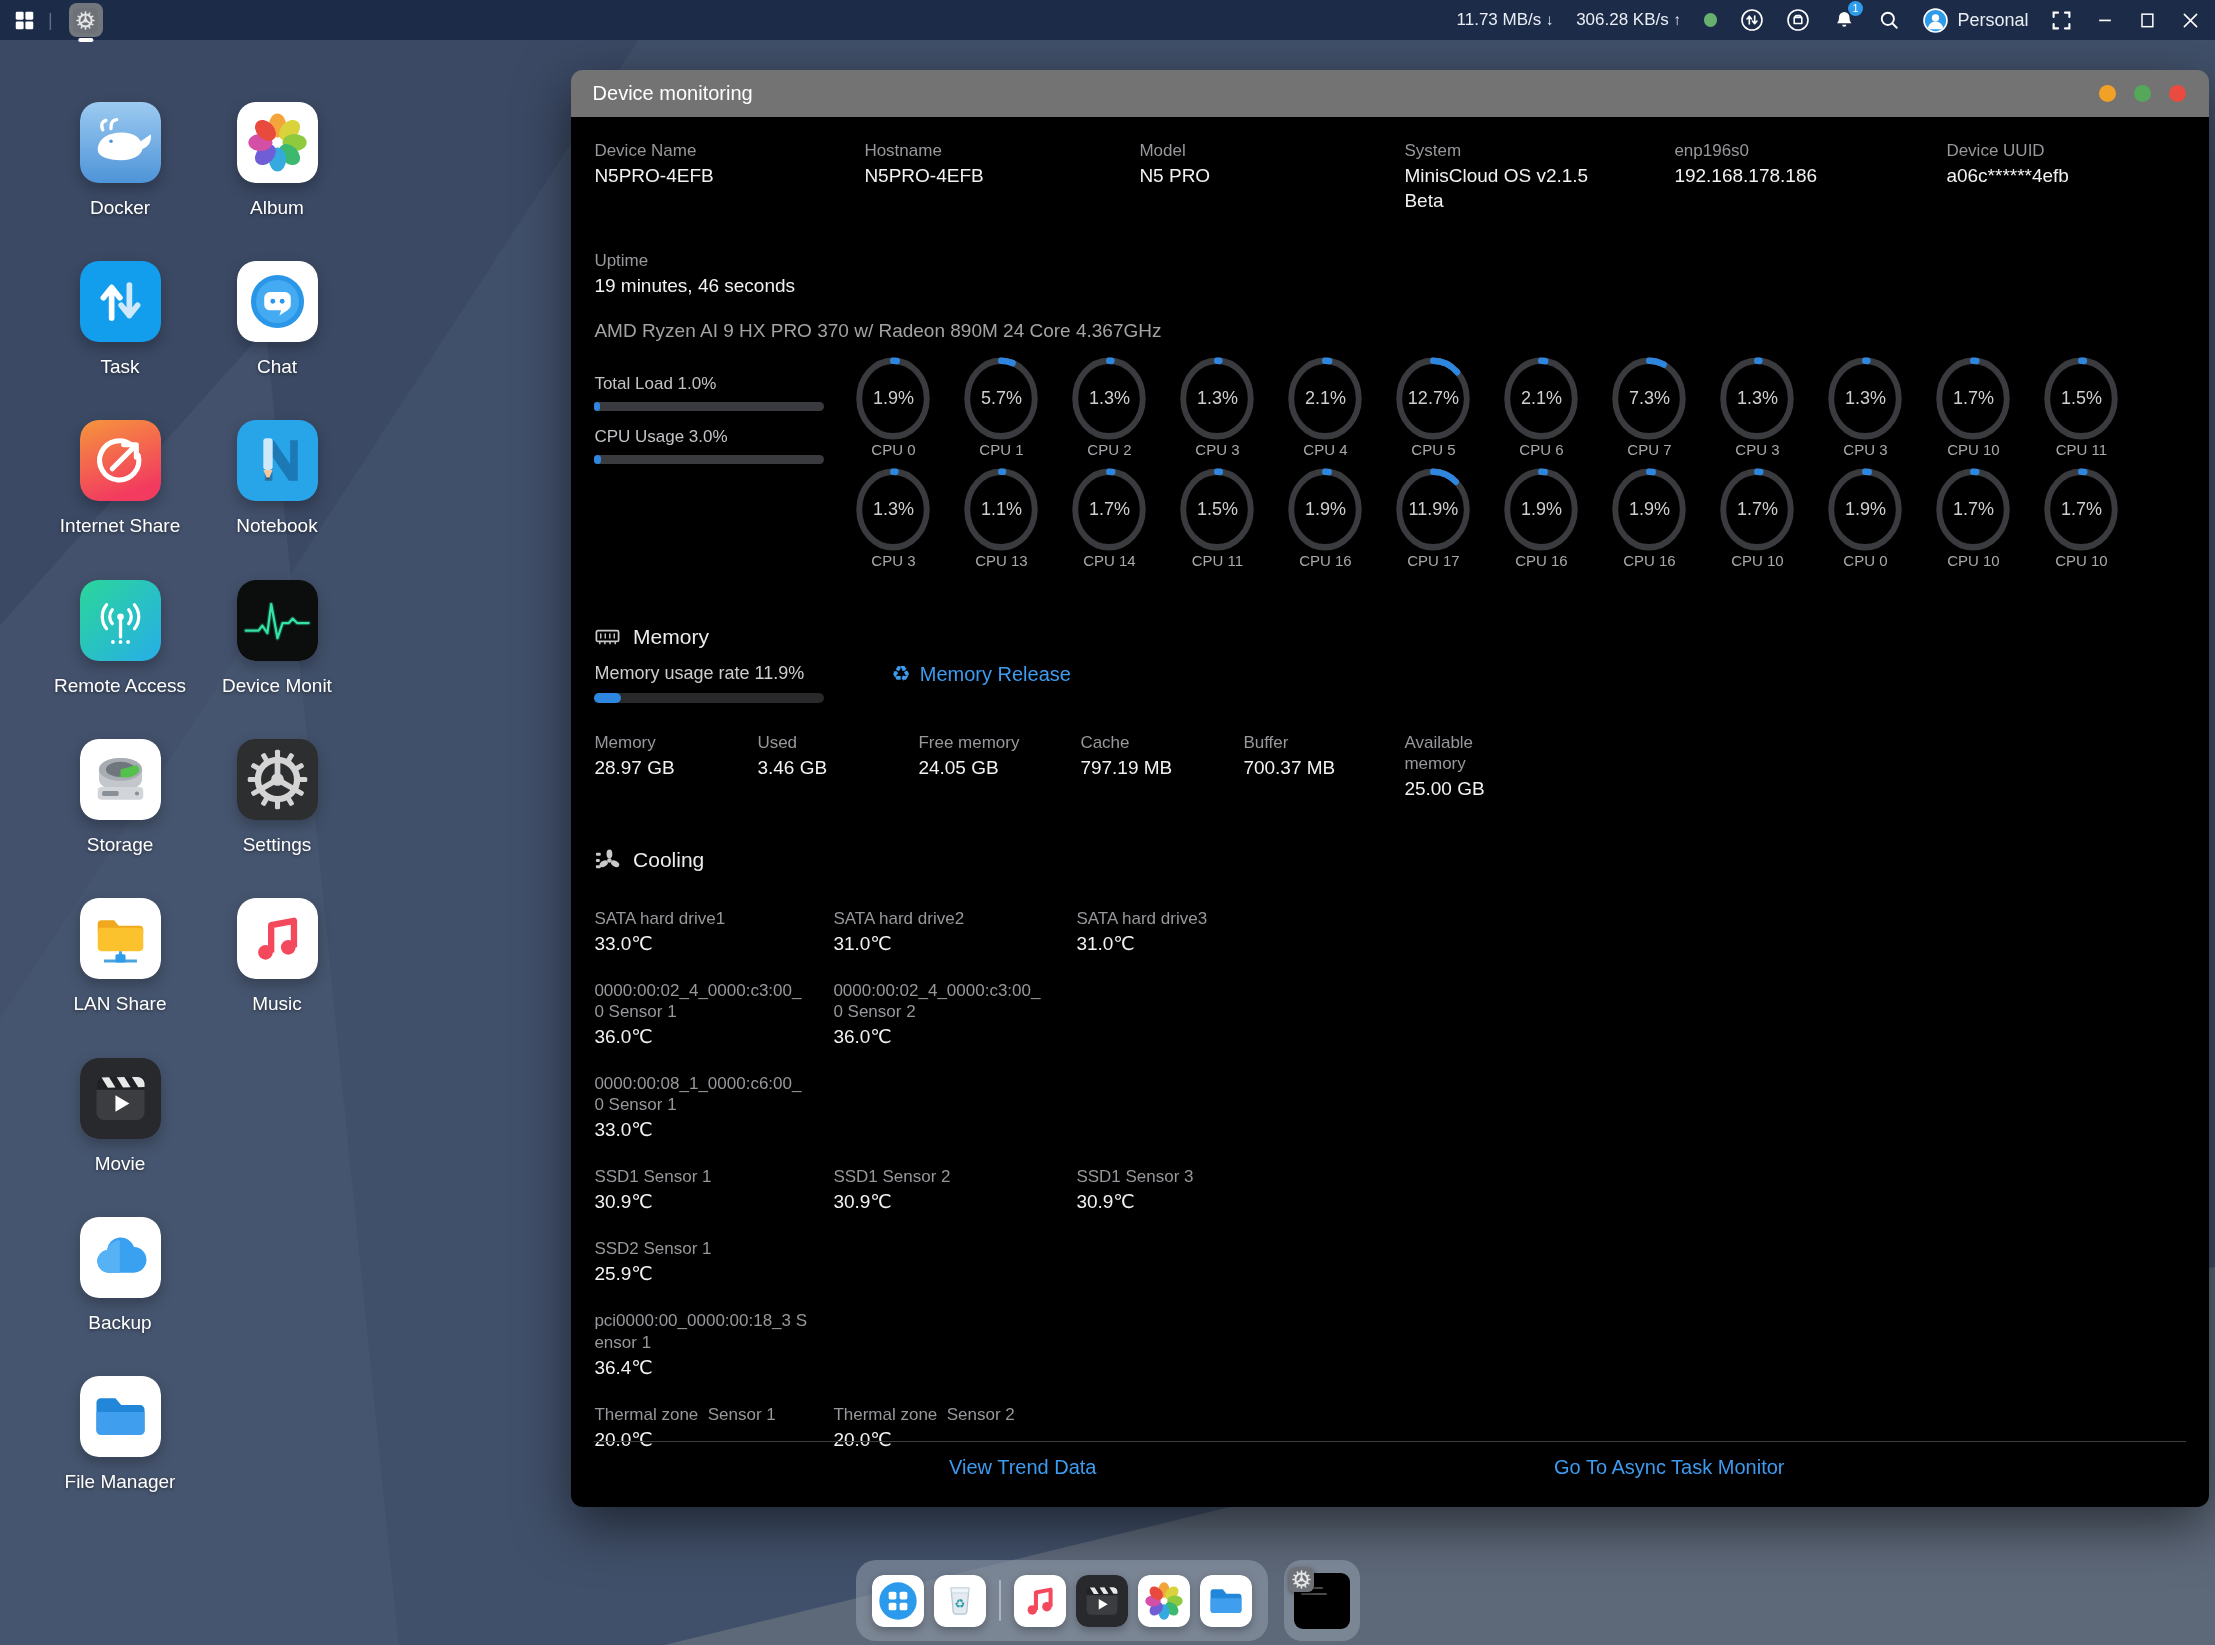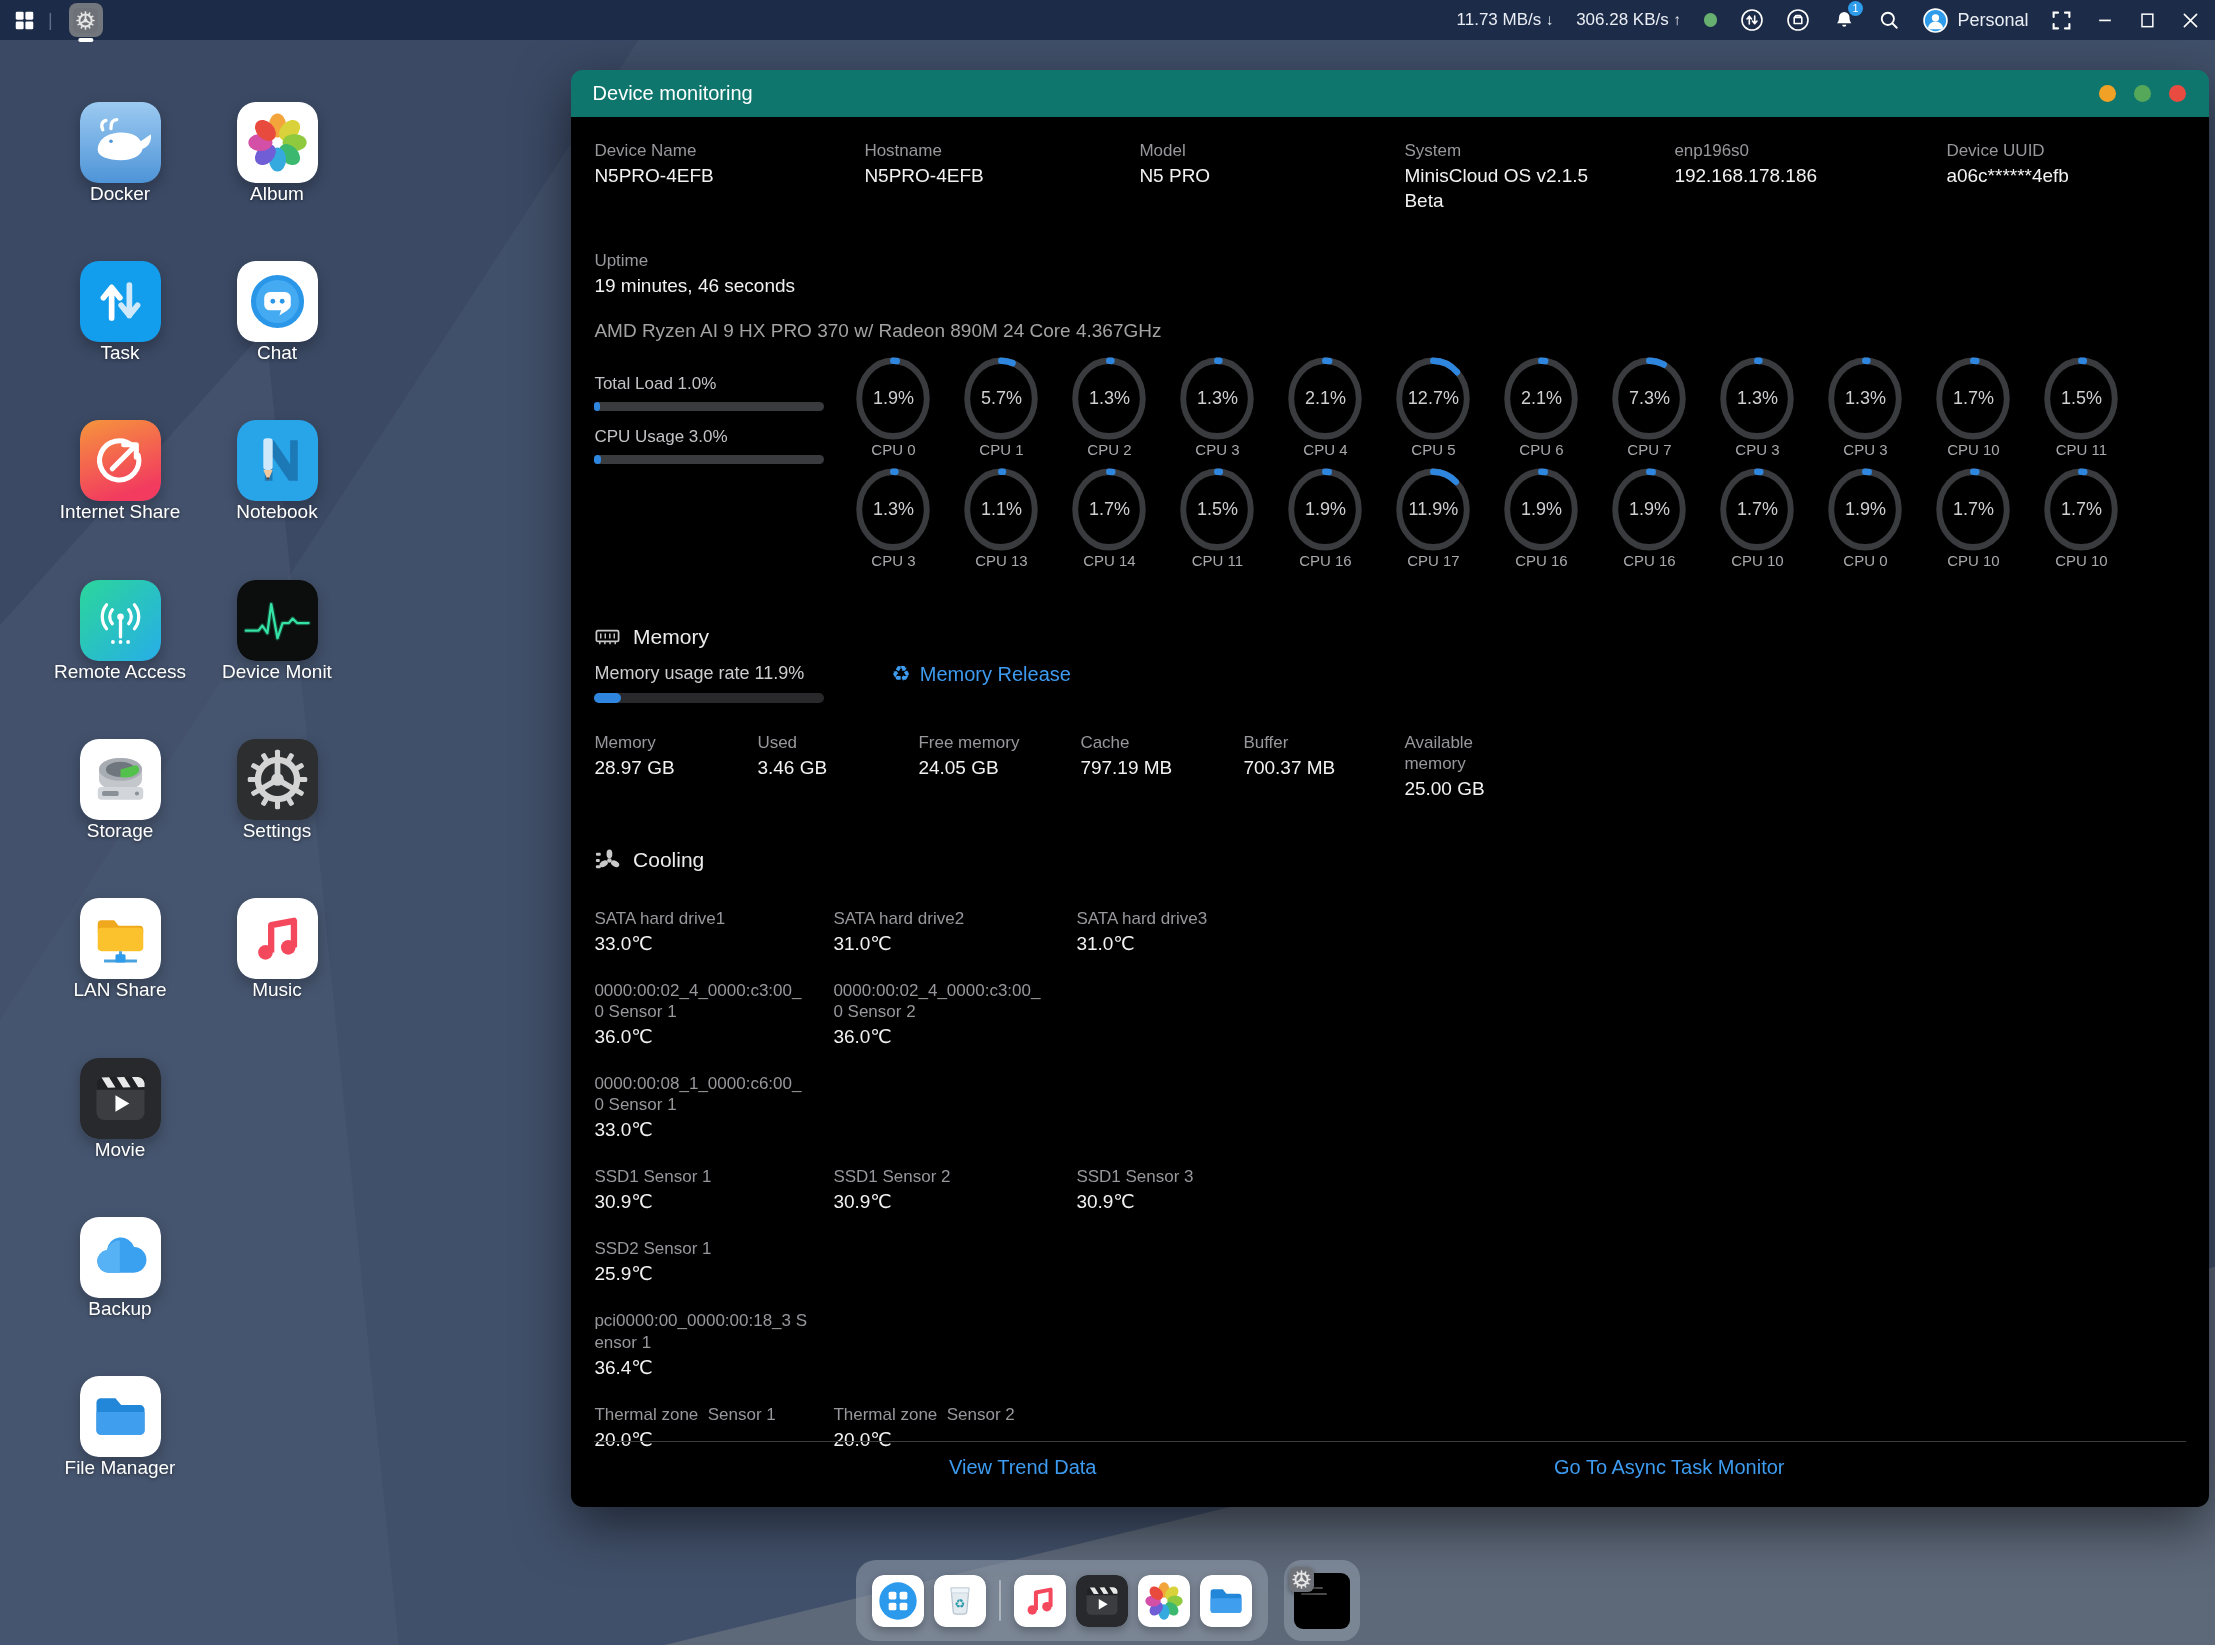--- a/index.html
+++ b/index.html
@@ -27,25 +27,25 @@
   .tb-ic{display:flex;align-items:center;justify-content:center;}
   .bell-wrap{position:relative;}
   .bell-badge{position:absolute;top:-8px;right:-8px;min-width:15.3px;height:15.3px;border-radius:8px;background:#2f9ceb;color:#fff;font-size:10.8px;display:flex;align-items:center;justify-content:center;padding:0 3.6px;}
   .account-label{font-size:18px;margin-left:-12.6px;}
   .winctl{font-size:20px;color:#e9edf4;}
 
   
   .desk-icon{position:absolute;width:158px;text-align:center;cursor:default;}
   .app-tile{width:81px;height:81px;margin:0 auto;border-radius:18px;overflow:hidden;box-shadow:0 5.4px 12.6px rgba(0,0,0,.25);}
   .app-tile svg{display:block;width:100%;height:100%;}
-  .desk-label{margin-top:0;font-size:19px;color:#fff;text-shadow:0 0.9px 3.6px rgba(0,0,0,.55);white-space:nowrap;}
+  .desk-label{margin-top:14px;font-size:19px;color:#fff;text-shadow:0 0.9px 3.6px rgba(0,0,0,.55);white-space:nowrap;}
 
   
   #win{position:absolute;left:571px;top:70px;width:1638px;height:1437px;border-radius:11.7px;overflow:hidden;box-shadow:0 18px 54px rgba(0,0,0,.55);z-index:40;}
-  .titlebar{height:47px;background:#0f766e;display:flex;align-items:center;padding:0 23.4px 0 21.6px;}
+  .titlebar{height:47px;background:#737373;display:flex;align-items:center;padding:0 23.4px 0 21.6px;}
   .title-text{color:#fff;font-size:20px;}
   .lights{margin-left:auto;display:flex;gap:18px;}
   .tl{width:17px;height:17px;border-radius:50%;}
   .win-body{position:relative;background:#000;height:1390px;padding:23.4px 23.4px 0 23.4px;color:#fff;}
 
   .lbl{color:#97979c;font-size:17px;line-height:1.25;}
   .val{color:#f2f2f2;font-size:19px;line-height:1.3;margin-top:2.7px;}
 
   .info-grid{display:grid;grid-template-columns:270px 275px 265px 270px 272px auto;}
   .info-grid .val{max-width:207px;}

